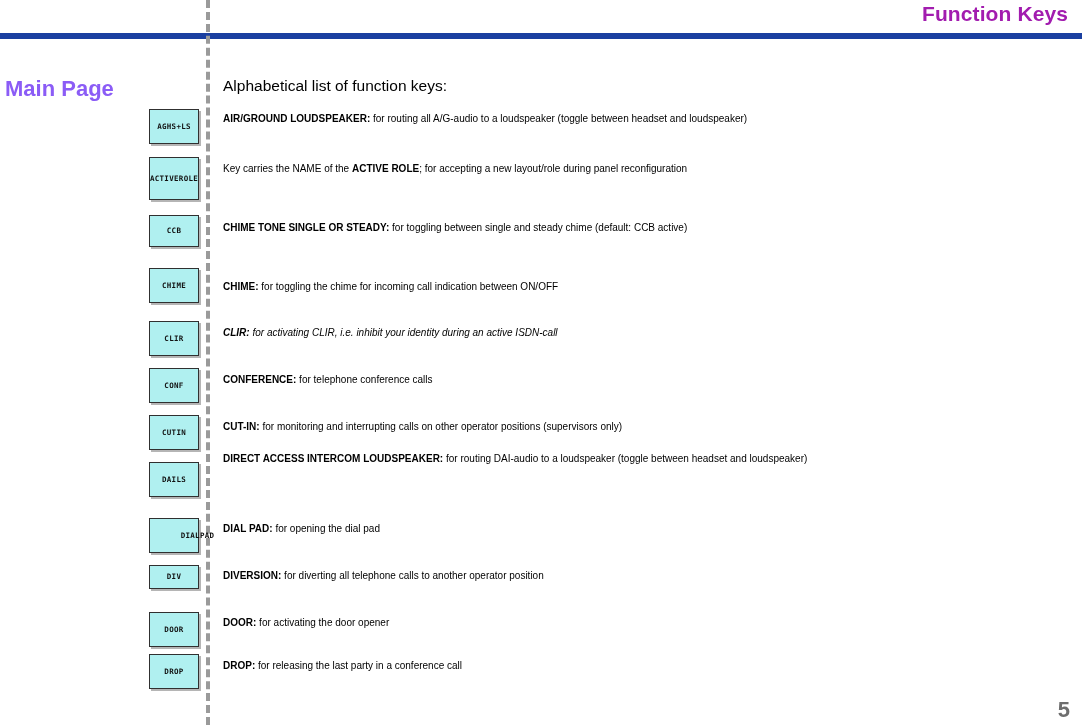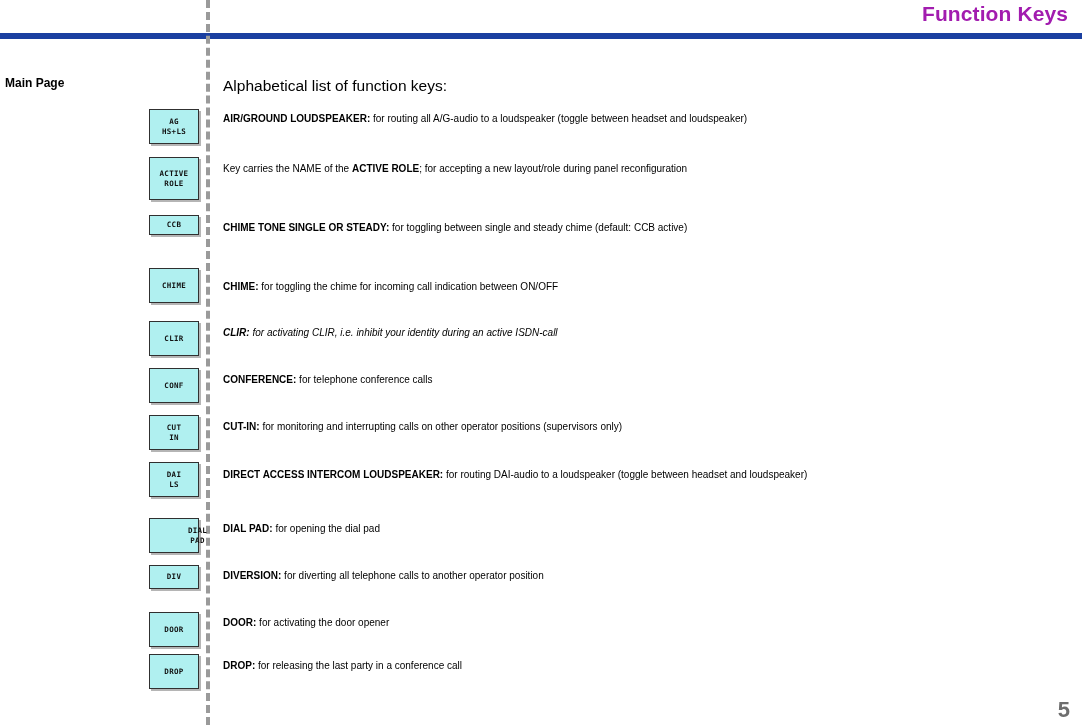--- a/index.html
+++ b/index.html
@@ -44,23 +44,23 @@
     width: 0px;
     height: 725px;
     border-left: 4px dashed #9a9a9a;
   }
 
   
   #main-page-label {
     position: absolute;
     left: 5px;
     top: 76px;
-    font-size: 12px;
-    font-weight: bold;
-    color: #000000;
+    font-size: 22px;
+    font-weight: bold;
+    color: #8b5cf6;
     white-space: nowrap;
   }
 
   
   #intro-line {
     position: absolute;
     left: 223px;
     top: 77px;
     font-size: 15.5px;
     color: #000000;
@@ -80,21 +80,21 @@
   }
   .key-cap {
     position: absolute;
     left: 149px;
     width: 50px;
     background: #b0f0f0;
     border: 1.5px solid #303030;
     box-shadow: 2px 2px 0 rgba(120,120,120,0.55);
     box-sizing: border-box;
     display: flex;
-    flex-direction: column;
+    flex-direction: row;
     align-items: center;
     justify-content: center;
     font-family: "DejaVu Sans Mono", monospace;
     font-size: 7.5px;
     font-weight: bold;
     color: #111111;
     letter-spacing: 0.3px;
     line-height: 10px;
     text-align: center;
   }
@@ -142,21 +142,21 @@
       <div class="entry-text" style="top: 4px;"><b>AIR/GROUND LOUDSPEAKER:</b><span> for routing all A/G-audio to a loudspeaker (toggle between headset and loudspeaker)</span></div>
     </div>
     <div class="entry">
       <div class="key-cap" style="top: 53px; height: 43px;">
         <span class="kl">ACTIVE</span>
         <span class="kl">ROLE</span>
       </div>
       <div class="entry-text" style="top: 54px;"><span>Key carries the NAME of the </span><b>ACTIVE ROLE</b><span>; for accepting a new layout/role during panel reconfiguration</span></div>
     </div>
     <div class="entry">
-      <div class="key-cap" style="top: 111px; height: 20px;">
+      <div class="key-cap" style="top: 111px; height: 32px;">
         <span class="kl">CCB</span>
       </div>
       <div class="entry-text" style="top: 113px;"><b>CHIME TONE SINGLE OR STEADY:</b><span> for toggling between single and steady chime (default: CCB active)</span></div>
     </div>
     <div class="entry">
       <div class="key-cap" style="top: 164px; height: 35px;">
         <span class="kl">CHIME</span>
       </div>
       <div class="entry-text" style="top: 172px;"><b>CHIME:</b><span> for toggling the chime for incoming call indication between ON/OFF</span></div>
     </div>
@@ -177,21 +177,21 @@
         <span class="kl">CUT</span>
         <span class="kl">IN</span>
       </div>
       <div class="entry-text" style="top: 312px;"><b>CUT-IN:</b><span> for monitoring and interrupting calls on other operator positions (supervisors only)</span></div>
     </div>
     <div class="entry">
       <div class="key-cap" style="top: 358px; height: 35px;">
         <span class="kl">DAI</span>
         <span class="kl">LS</span>
       </div>
-      <div class="entry-text" style="top: 360px;"><b>DIRECT ACCESS INTERCOM LOUDSPEAKER:</b><span> for routing DAI-audio to a loudspeaker (toggle between headset and loudspeaker)</span></div>
+      <div class="entry-text" style="top: 344px;"><b>DIRECT ACCESS INTERCOM LOUDSPEAKER:</b><span> for routing DAI-audio to a loudspeaker (toggle between headset and loudspeaker)</span></div>
     </div>
     <div class="entry">
       <div class="key-cap" style="top: 414px; height: 35px; padding-left: 47px;">
         <span class="kl">DIAL</span>
         <span class="kl">PAD</span>
       </div>
       <div class="entry-text" style="top: 414px;"><b>DIAL PAD:</b><span> for opening the dial pad</span></div>
     </div>
     <div class="entry">
       <div class="key-cap" style="top: 461px; height: 24px;">

